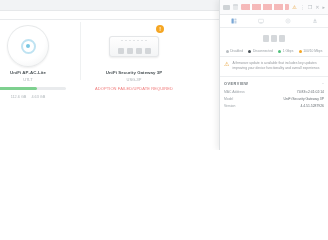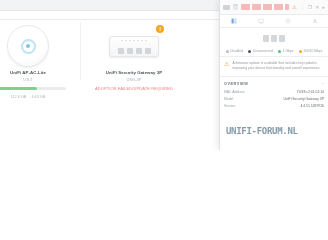--- a/index.html
+++ b/index.html
@@ -331,14 +331,13 @@
         <span class="row-k">Model</span>
         <span class="row-v">UniFi Security Gateway 3P</span>
       </div>
       <div class="row">
         <span class="row-k">Version</span>
         <span class="row-v">4.4.51.5287926</span>
       </div>
     </div>
   </div>
 
-  <div class="watermark">UNIFI-FORUM.NL</div>
 </div>
 
 </body></html>

